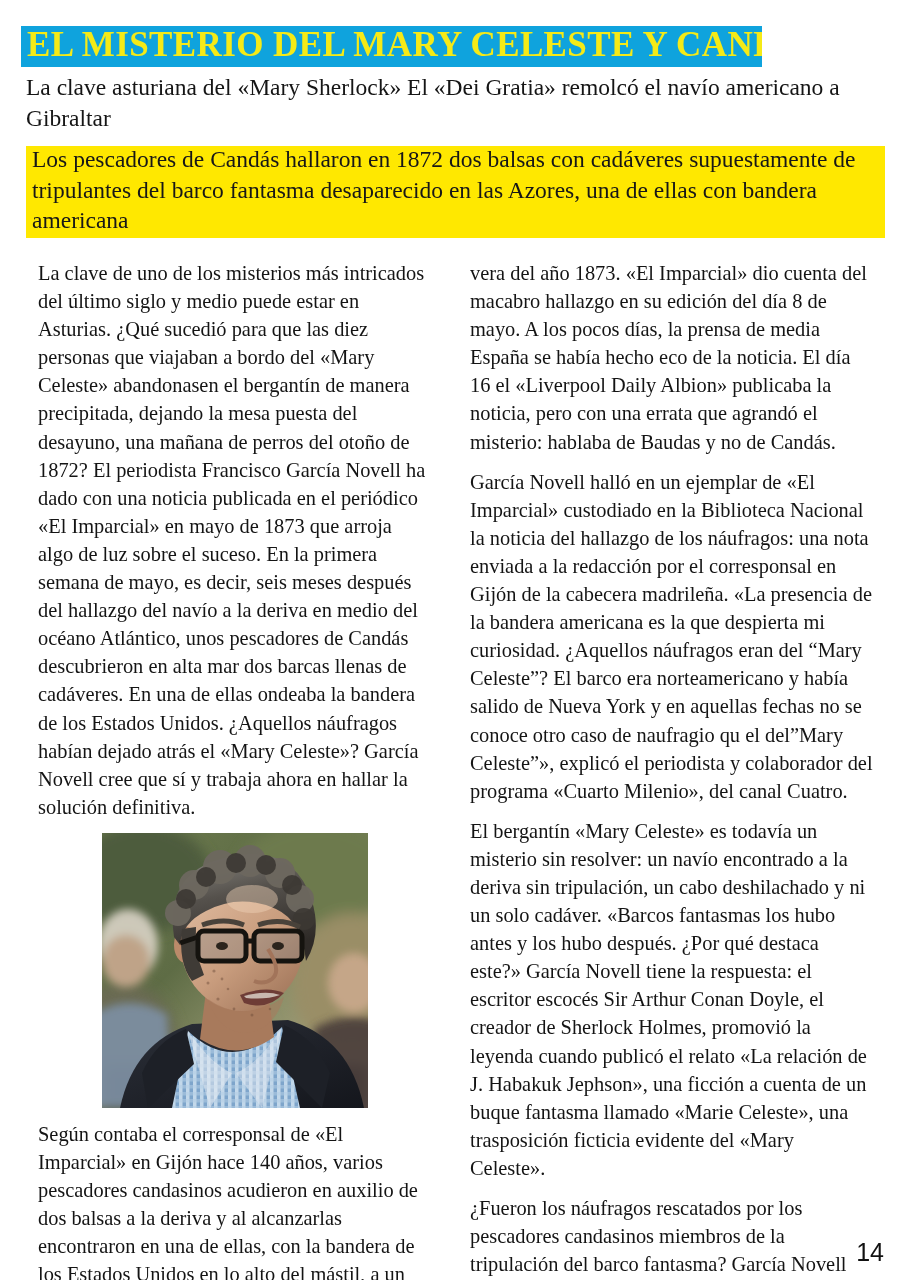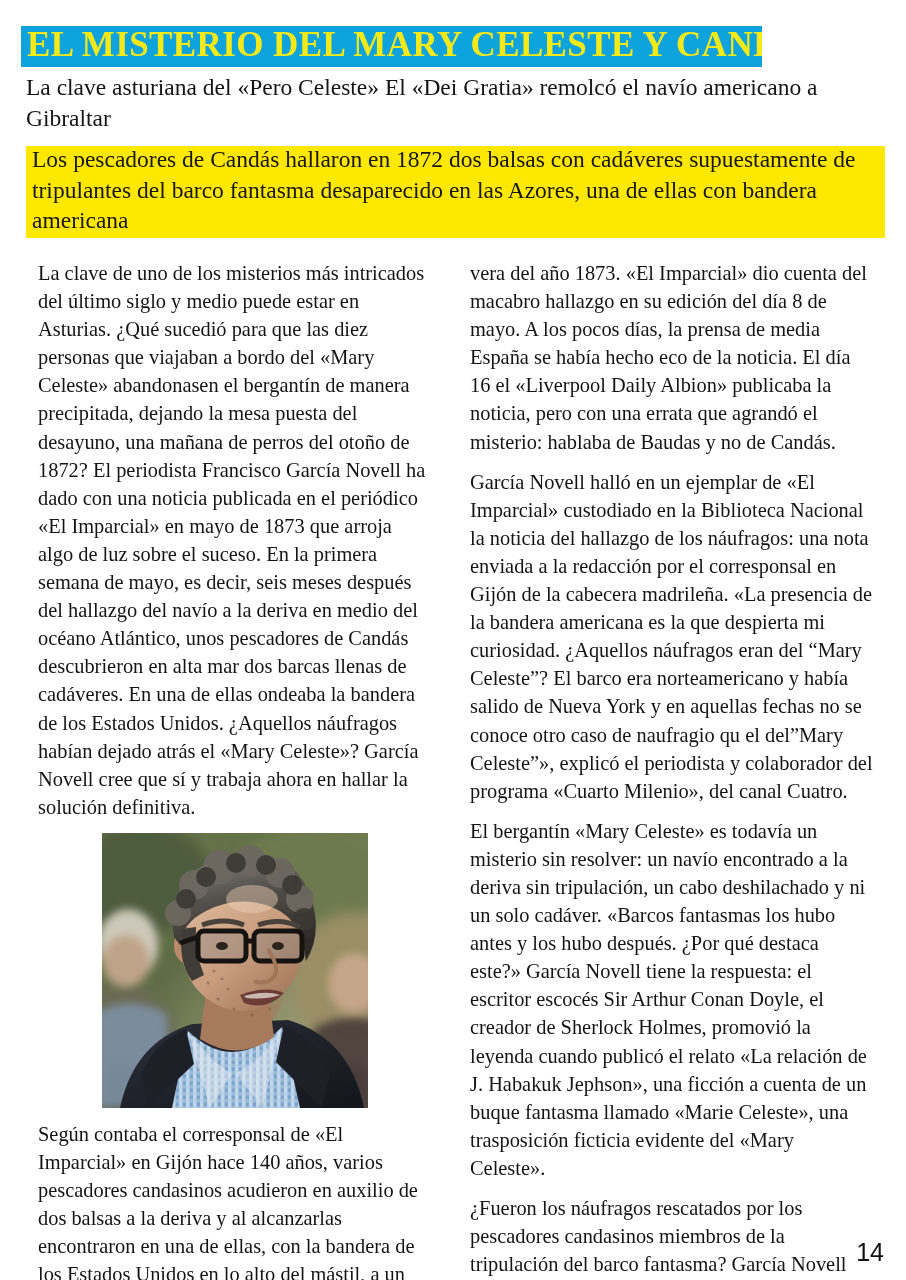--- a/index.html
+++ b/index.html
@@ -132,21 +132,21 @@
 </style>
 </head>
 <body>
 
 <div class="page">
 
   <div class="headline-banner">
     <div class="headline-text">EL MISTERIO DEL MARY CELESTE Y CANDÁS</div>
   </div>
 
-  <div class="deck">La clave asturiana del «Pero Celeste» El «Dei Gratia» remolcó el navío americano a Gibraltar</div>
+  <div class="deck">La clave asturiana del «Mary Sherlock» El «Dei Gratia» remolcó el navío americano a Gibraltar</div>
 
   <div class="summary-block">
     <div class="summary-text">Los pescadores de Candás hallaron en 1872 dos balsas con cadáveres supuestamente de tripulantes del barco fantasma desaparecido en las Azores, una de ellas con bandera americana</div>
   </div>
 
   <div class="col col-left">
     <p>La clave de uno de los misterios más intricados del último siglo y medio puede estar en Asturias. ¿Qué sucedió para que las diez personas que viajaban a bordo del «Mary Celeste» abandonasen el bergantín de manera precipitada, dejando la mesa puesta del desayuno, una mañana de perros del otoño de 1872? El periodista Francisco García Novell ha dado con una noticia publicada en el periódico «El Imparcial» en mayo de 1873 que arroja algo de luz sobre el suceso. En la primera semana de mayo, es decir, seis meses después del hallazgo del navío a la deriva en medio del océano Atlántico, unos pescadores de Candás descubrieron en alta mar dos barcas llenas de cadáveres. En una de ellas ondeaba la bandera de los Estados Unidos. ¿Aquellos náufragos habían dejado atrás el «Mary Celeste»? García Novell cree que sí y trabaja ahora en hallar la solución definitiva.</p>
 
     <figure class="photo-figure">
       <svg width="266" height="275" viewBox="0 0 266 275">

